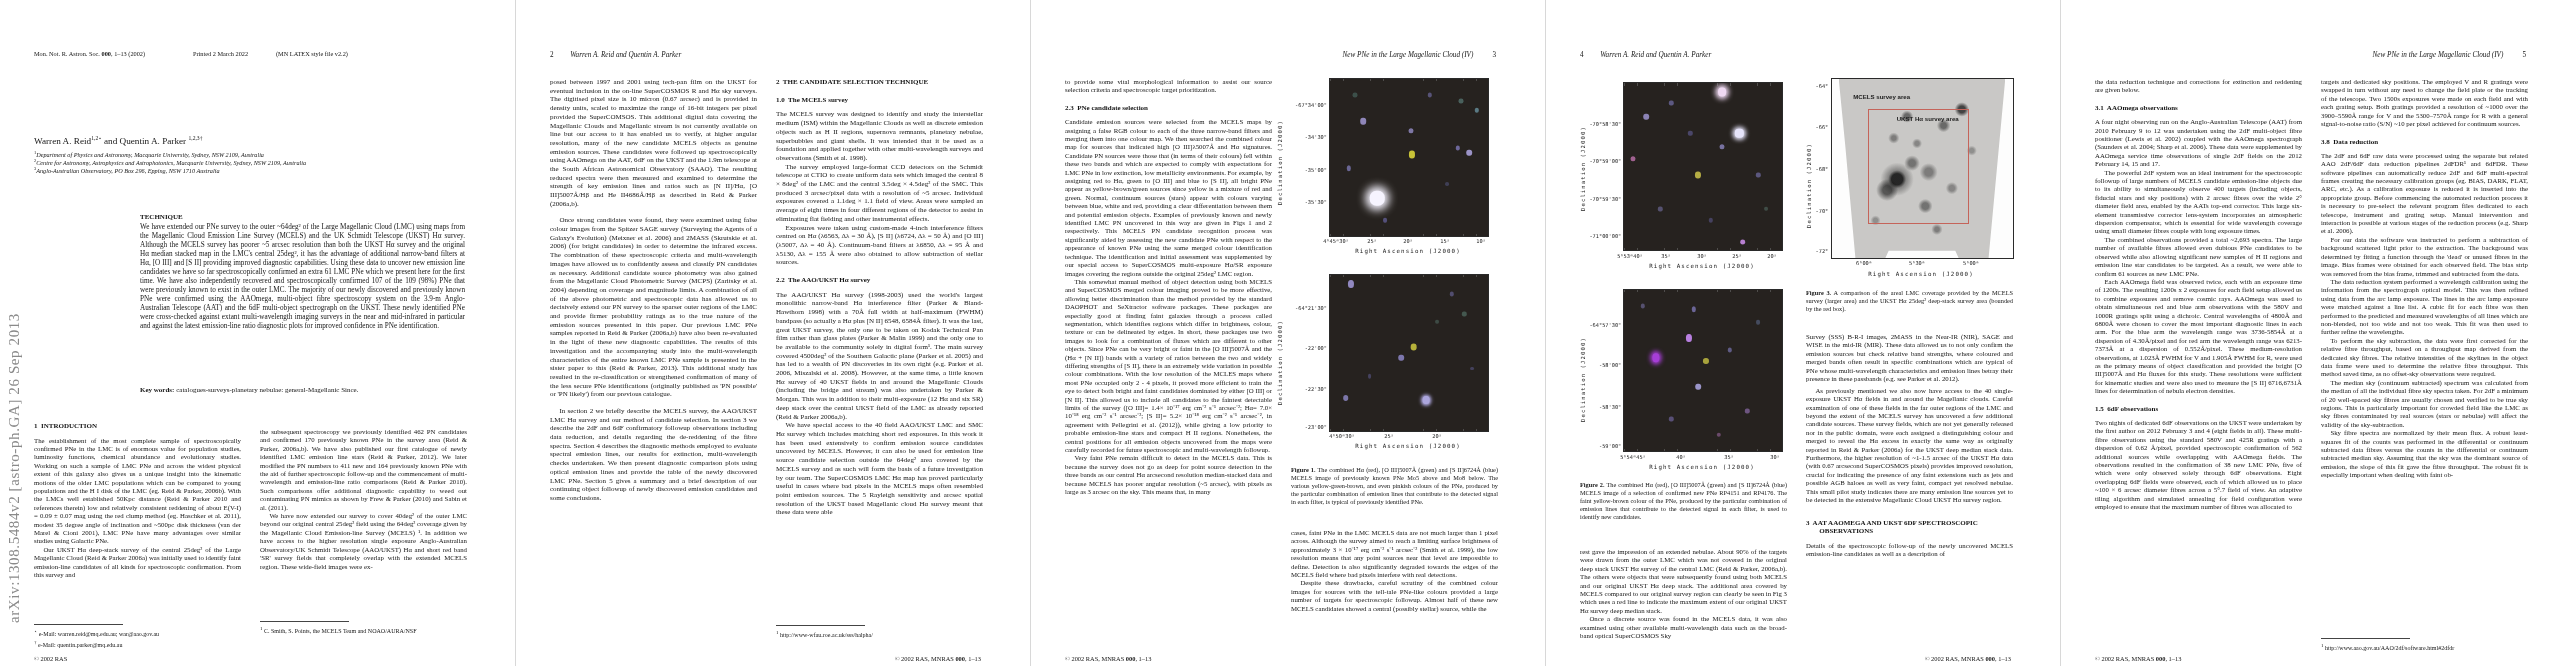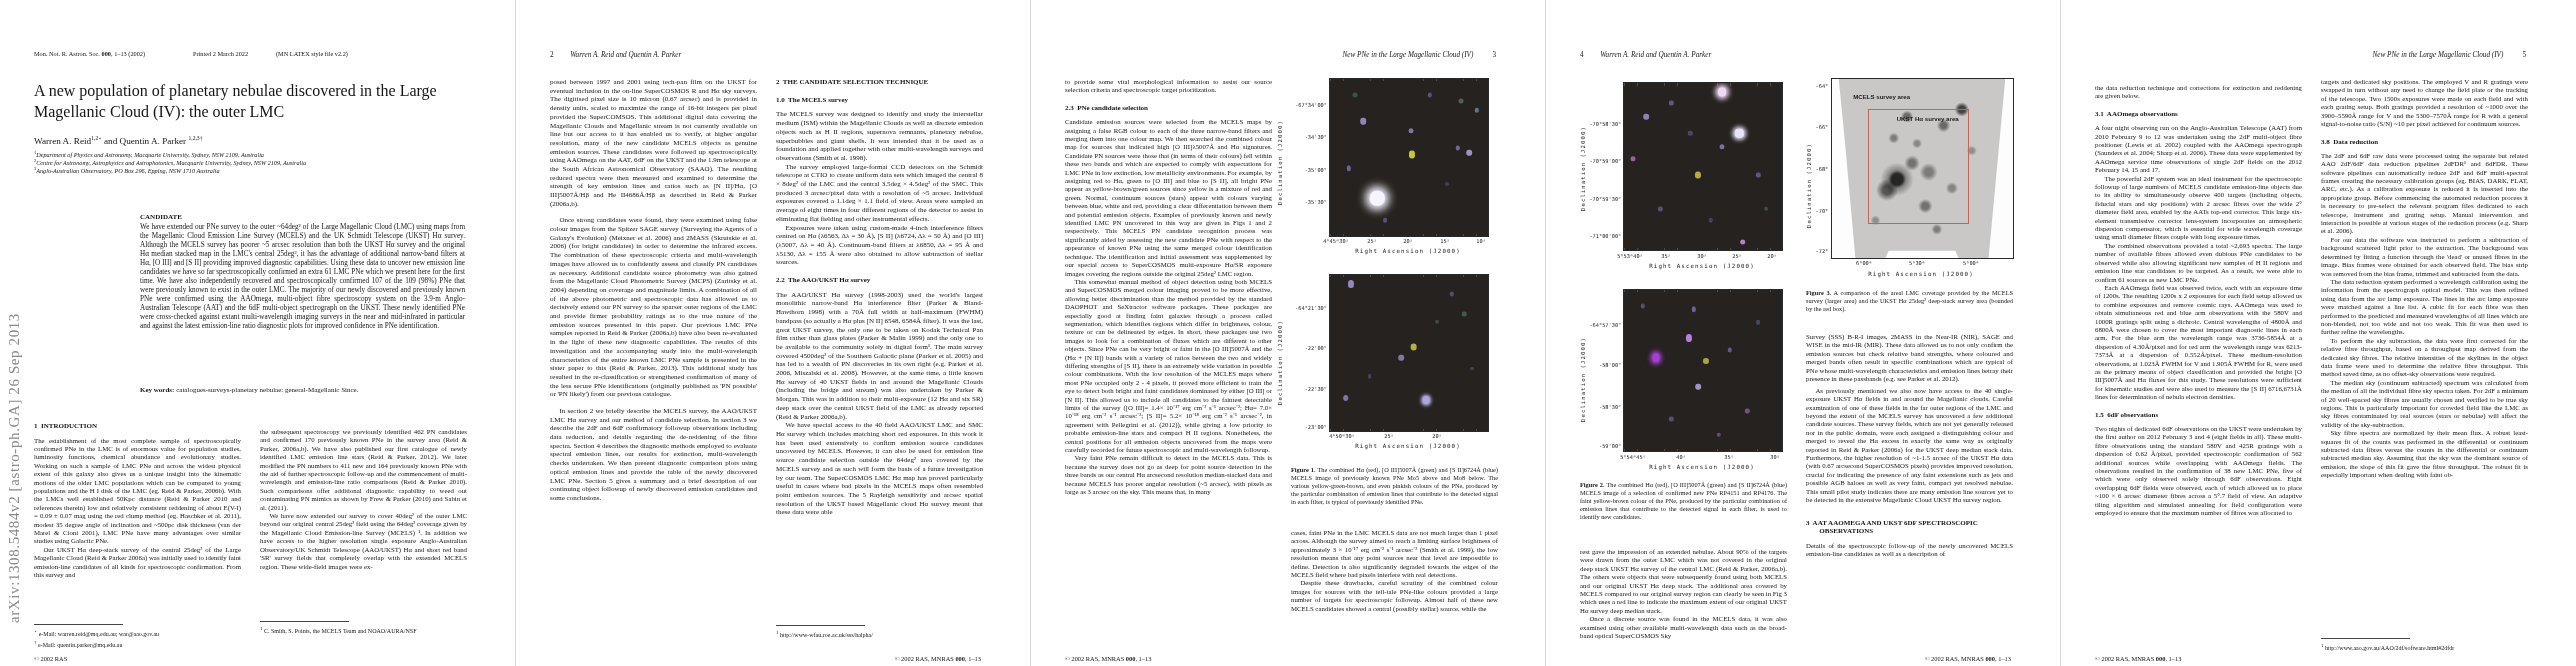--- a/index.html
+++ b/index.html
@@ -92,31 +92,30 @@
 <body>
 
 <div id="spread">
 
   <div class="page">
     <div class="arxiv">arXiv:1308.5484v2  [astro-ph.GA]  26 Sep 2013</div>
     <span class="jline" style="left:34px;"><span>Mon. Not. R. Astron. Soc. </span><span class="b">000</span><span>, 1–13 (2002)</span></span>
     <span class="jline" style="left:193px;">Printed 2 March 2022</span>
     <span class="jline" style="left:276px;">(MN LATEX style file v2.2)</span>
 
-    <h1 class="title">A new population of planetary nebulae discovered in the Large Magellanic Cloud (IV): the outer LMC</h1>
 
     <div class="authors">
       <span>Warren A. Reid</span><sup>1,2⋆</sup><span> and Quentin A. Parker </span><sup>1,2,3†</sup>
     </div>
 
     <div class="affil" style="top:149px;"><sup>1</sup><span>Department of Physics and Astronomy, Macquarie University, Sydney, NSW 2109, Australia</span></div>
     <div class="affil" style="top:157px;"><sup>2</sup><span>Centre for Astronomy, Astrophysics and Astrophotonics, Macquarie University, Sydney, NSW 2109, Australia</span></div>
     <div class="affil" style="top:165px;"><sup>3</sup><span>Anglo-Australian Observatory, PO Box 296, Epping, NSW 1710 Australia</span></div>
 
-    <div class="absh">CANDIDATE</div>
+    <div class="absh">TECHNIQUE</div>
     <div class="abst">We have extended our PNe survey to the outer ~64deg² of the Large Magellanic Cloud (LMC) using maps from the Magellanic Cloud Emission Line Survey (MCELS) and the UK Schmidt Telescope (UKST) Hα survey. Although the MCELS survey has poorer ~5 arcsec resolution than both the UKST Hα survey and the original Hα median stacked map in the LMC's central 25deg², it has the advantage of additional narrow-band filters at Hα, [O III] and [S II] providing improved diagnostic capabilities. Using these data to uncover new emission line candidates we have so far spectroscopically confirmed an extra 61 LMC PNe which we present here for the first time. We have also independently recovered and spectroscopically confirmed 107 of the 109 (98%) PNe that were previously known to exist in the outer LMC. The majority of our newly discovered and previously known PNe were confirmed using the AAOmega, multi-object fibre spectroscopy system on the 3.9-m Anglo-Australian Telescope (AAT) and the 6dF multi-object spectrograph on the UKST. These newly identified PNe were cross-checked against extant multi-wavelength imaging surveys in the near and mid-infrared in particular and against the latest emission-line ratio diagnostic plots for improved confidence in PNe identification.</div>
     <div class="kw"><span class="b">Key words:</span><span> catalogues-surveys-planetary nebulae: general-Magellanic Since.</span></div>
 
     <div class="col tight" style="left:34px;top:422px;">
       <div class="sech first">1  INTRODUCTION</div>
       <p class="noind">The establishment of the most complete sample of spectroscopically confirmed PNe in the LMC is of enormous value for population studies, luminosity functions, chemical abundance and evolutionary studies. Working on such a sample of LMC PNe and across the widest physical extent of this galaxy also gives us a unique insight into the kinematic motions of the older LMC populations which can be compared to young populations and the H I disk of the LMC (eg. Reid &amp; Parker, 2006b). With the LMCs well established 50Kpc distance (Reid &amp; Parker 2010 and references therein) low and relatively consistent reddening of about E(V-I) = 0.09 ± 0.07 mag using the red clump method (eg. Haschker et al. 2011), modest 35 degree angle of inclination and ~500pc disk thickness (van der Marel &amp; Cioni 2001), LMC PNe have many advantages over similar studies using Galactic PNe.</p>
       <p>Our UKST Hα deep-stack survey of the central 25deg² of the Large Magellanic Cloud (Reid &amp; Parker 2006a) was initially used to identify faint emission-line candidates of all kinds for spectroscopic confirmation. From this survey and</p>
     </div>
     <div class="col tight" style="left:260px;top:428px;">
       <p class="noind">the subsequent spectroscopy we previously identified 462 PN candidates and confirmed 170 previously known PNe in the survey area (Reid &amp; Parker, 2006a,b). We have also published our first catalogue of newly identified LMC emission line stars (Reid &amp; Parker, 2012). We later modified the PN numbers to 411 new and 164 previously known PNe with the aid of further spectroscopic follow-up and the commencement of multi-wavelength and emission-line ratio comparisons (Reid &amp; Parker 2010). Such comparisons offer additional diagnostic capability to weed out contaminating PN mimics as shown by Frew &amp; Parker (2010) and Sabin et al. (2011).</p>
@@ -332,21 +331,21 @@
     </div>
 
     <div class="footer f-right"><span>© 2002 RAS, MNRAS </span><span class="b">000</span><span>, 1–13</span></div>
   </div>
 
   <div class="page">
     <div class="runhead rh-right">
       <span class="rh-name" style="margin-left:0;">New PNe in the Large Magellanic Cloud (IV)</span><span class="rh-num" style="margin-left:19px;">5</span>
     </div>
 
-    <div class="col tight" style="left:34px;top:84px;">
+    <div class="col tight" style="left:34px;top:78px;">
       <p class="noind">the data reduction technique and corrections for extinction and reddening are given below.</p>
       <div class="subh">3.1  AAOmega observations</div>
       <p class="noind">A four night observing run on the Anglo-Australian Telescope (AAT) from 2010 February 9 to 12 was undertaken using the 2dF multi-object fibre positioner (Lewis et al. 2002) coupled with the AAOmega spectrograph (Saunders et al. 2004; Sharp et al. 2006). These data were supplemented by AAOmega service time observations of single 2dF fields on the 2012 February 14, 15 and 17.</p>
       <p>The powerful 2dF system was an ideal instrument for the spectroscopic followup of large numbers of MCELS candidate emission-line objects due to its ability to simultaneously observe 400 targets (including objects, fiducial stars and sky positions) with 2 arcsec fibres over the wide 2° diameter field area, enabled by the AATs top-end corrector. This large six-element transmissive corrector lens-system incorporates an atmospheric dispersion compensator, which is essential for wide wavelength coverage using small diameter fibres couple with long exposure times.</p>
       <p>The combined observations provided a total ~2,693 spectra. The large number of available fibres allowed even dubious PNe candidates to be observed while also allowing significant new samples of H II regions and emission line star candidates to be targeted. As a result, we were able to confirm 61 sources as new LMC PNe.</p>
       <p>Each AAOmega field was observed twice, each with an exposure time of 1200s. The resulting 1200s x 2 exposures for each field setup allowed us to combine exposures and remove cosmic rays. AAOmega was used to obtain simultaneous red and blue arm observations with the 580V and 1000R gratings split using a dichroic. Central wavelengths of 4800Å and 6800Å were chosen to cover the most important diagnostic lines in each arm. For the blue arm the wavelength range was 3736-5854Å at a dispersion of 4.30Å/pixel and for red arm the wavelength range was 6213-7373Å at a dispersion of 0.552Å/pixel. These medium-resolution observations, at 1.023Å FWHM for V and 1.905Å FWHM for R, were used as the primary means of object classification and provided the bright [O III]5007Å and Hα fluxes for this study. These resolutions were sufficient for kinematic studies and were also used to measure the [S II] 6716,6731Å lines for determination of nebula electron densities.</p>
       <div class="subh">1.5  6dF observations</div>
       <p class="noind">Two nights of dedicated 6dF observations on the UKST were undertaken by the first author on 2012 February 3 and 4 (eight fields in all). These multi-fibre observations using the standard 580V and 425R gratings with a dispersion of 0.62 Å/pixel, provided spectroscopic confirmation of 562 additional sources while overlapping with AAOmega fields. The observations resulted in the confirmation of 38 new LMC PNe, five of which were only observed solely through 6dF observations. Eight overlapping 6dF fields were observed, each of which allowed us to place ~100 × 6 arcsec diameter fibres across a 5°.7 field of view. An adaptive tiling algorithm and simulated annealing for field configuration were employed to ensure that the maximum number of fibres was allocated to</p>
     </div>
 

